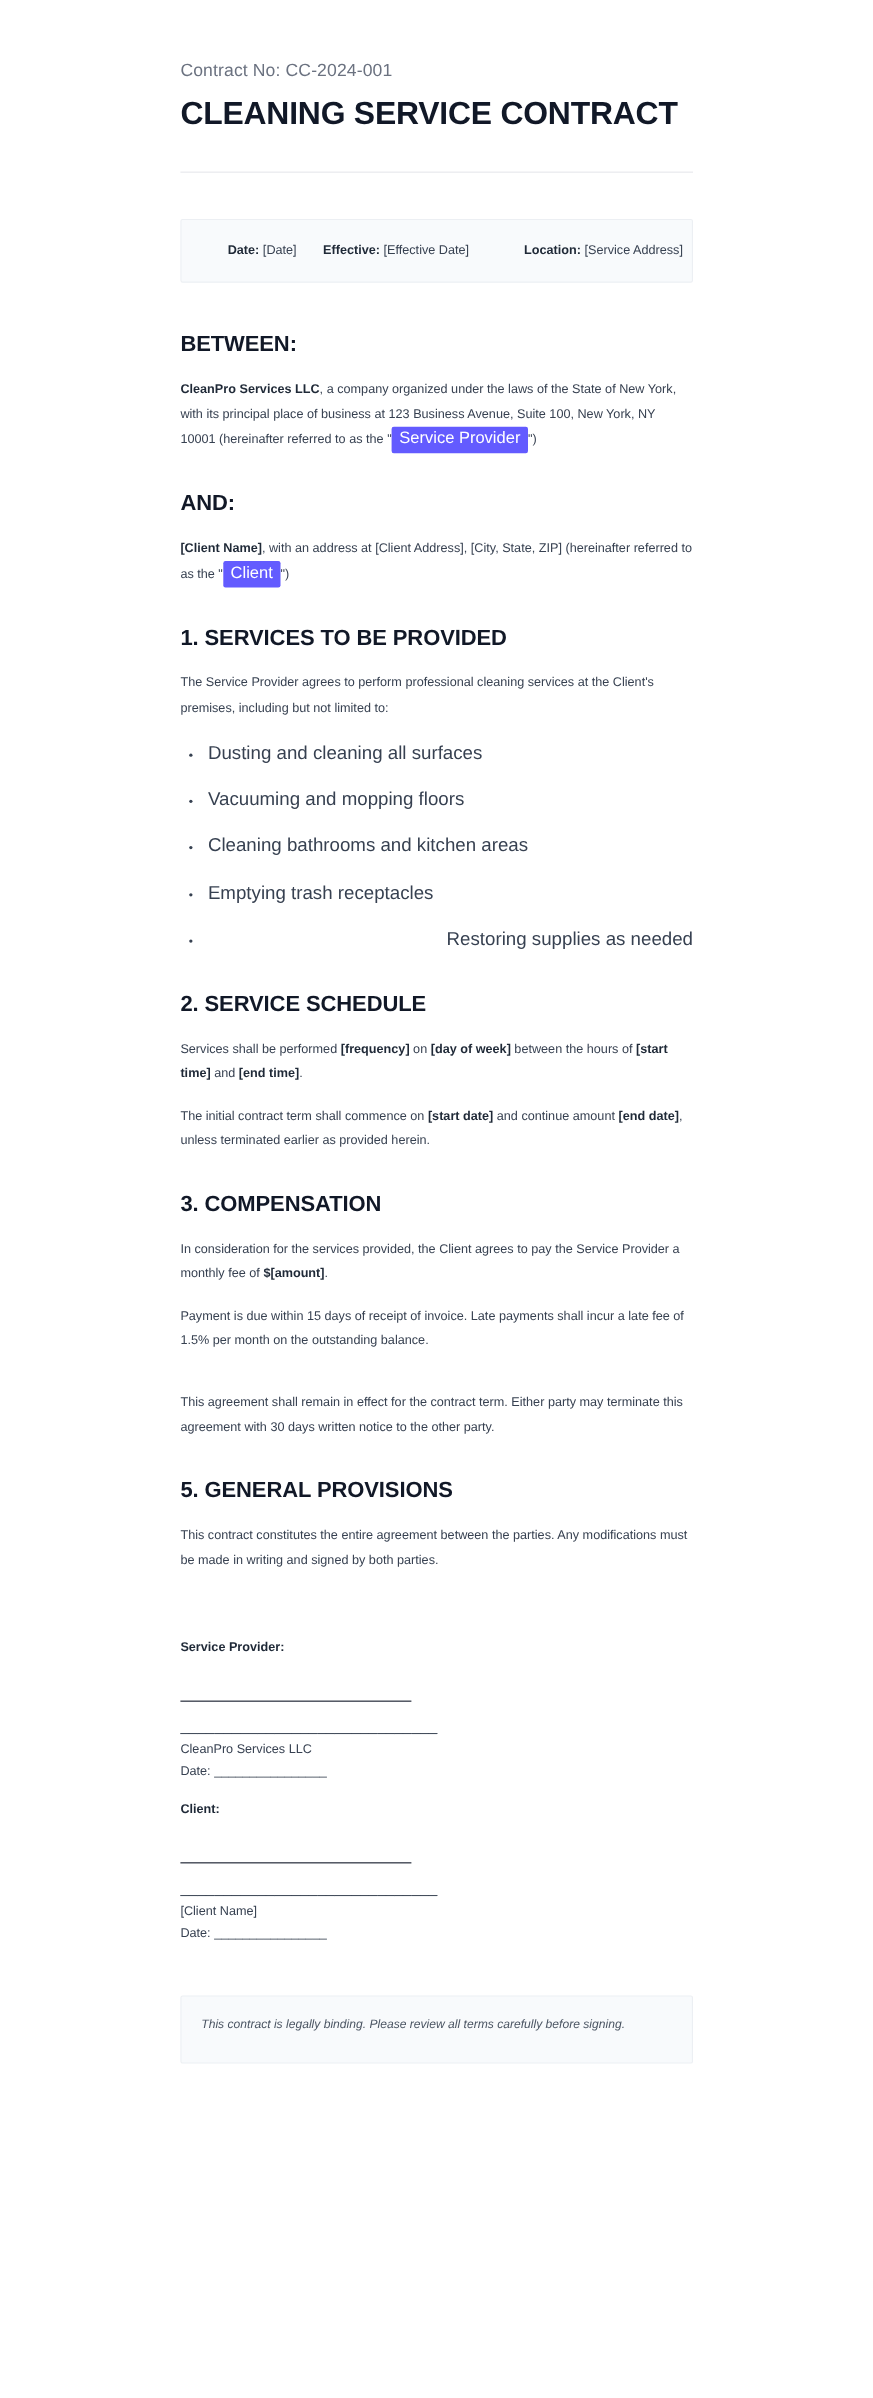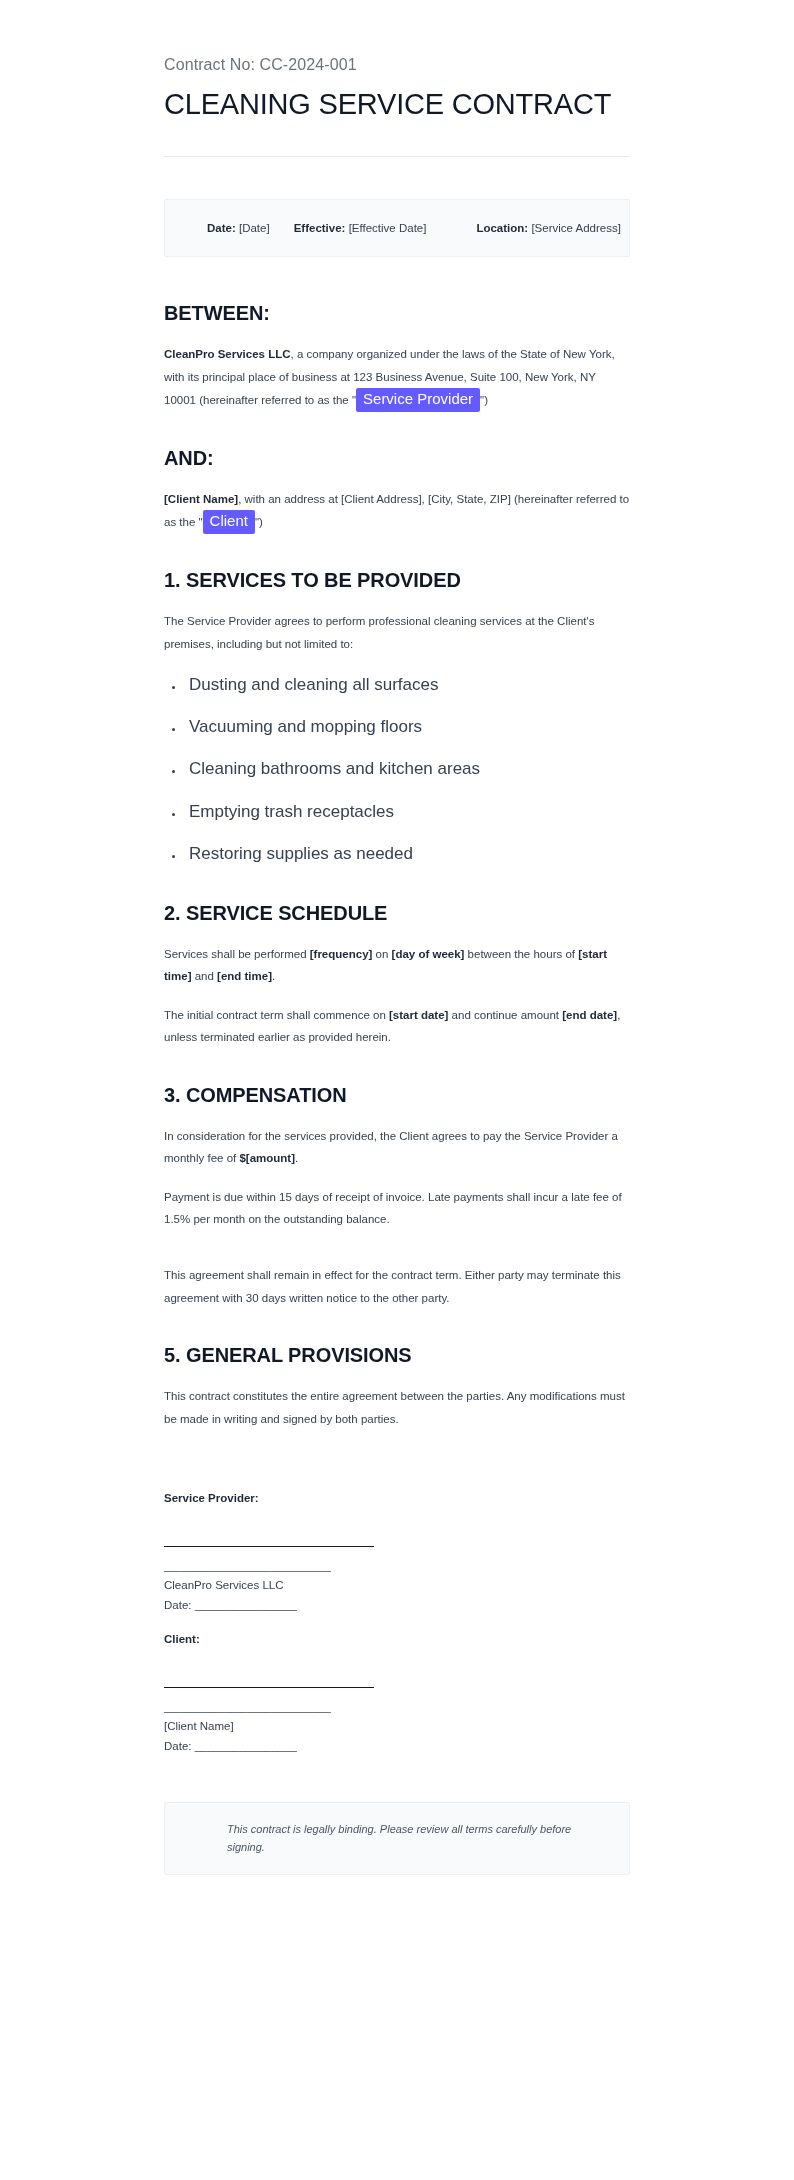--- a/index.html
+++ b/index.html
@@ -31,21 +31,21 @@
   
   .contract-no {
     font-size: 16px;
     color: #6b7280;
     letter-spacing: .1px;
     margin: 0 0 14px 0;
   }
   .doc-title {
     font-size: 29px;
     line-height: 1.12;
-    font-weight: normal;
+    font-weight: bold;
     color: #111827;
     letter-spacing: -0.2px;
     margin: 0 0 36px 0;
   }
   .rule {
     border: none;
     border-top: 1px solid #e5e7eb;
     margin: 0 0 42px 0;
     height: 0;
   }
@@ -110,39 +110,39 @@
     list-style: disc;
   }
   ul.svc-list li {
     font-size: 17px;
     line-height: 1.6;
     color: #374151;
     margin-bottom: 15px;
     padding-left: 4px;
   }
   ul.svc-list li::marker { color: #374151; font-size: 11px; }
-  ul.svc-list li:last-child { margin-bottom: 0; }
+  ul.svc-list li:last-child { margin-bottom: 0; text-align: right; }
 
   
   .sig-area { margin-top: 62px; }
   .sig-block { margin-bottom: 6px; }
   .sig-role {
     font-size: 11.5px;
     font-weight: bold;
     color: #1f2937;
     margin: 0 0 42px 0;
   }
   .sig-line {
     border-bottom: 1px solid #111827;
     width: 210px;
     height: 0;
     margin-bottom: 12px;
   }
   .sig-underscores {
-    font-size: 10px;
+    font-size: 14px;
     color: #374151;
     line-height: 1.5;
     letter-spacing: 0;
     margin: 0 0 2px 0;
     white-space: nowrap;
   }
   .sig-name {
     font-size: 11.5px;
     color: #374151;
     line-height: 1.7;
@@ -165,21 +165,20 @@
     padding: 18px 18px;
     min-height: 62px;
     display: flex;
     align-items: flex-start;
   }
   .footer-note em {
     font-size: 11px;
     font-style: italic;
     color: #4b5563;
     line-height: 1.6;
-    margin-left: 44px;
   }
 </style>
 </head>
 <body>
 
 <div class="page">
   <div class="doc">
 
     <div>
       <p class="contract-no">Contract No: CC-2024-001</p>

